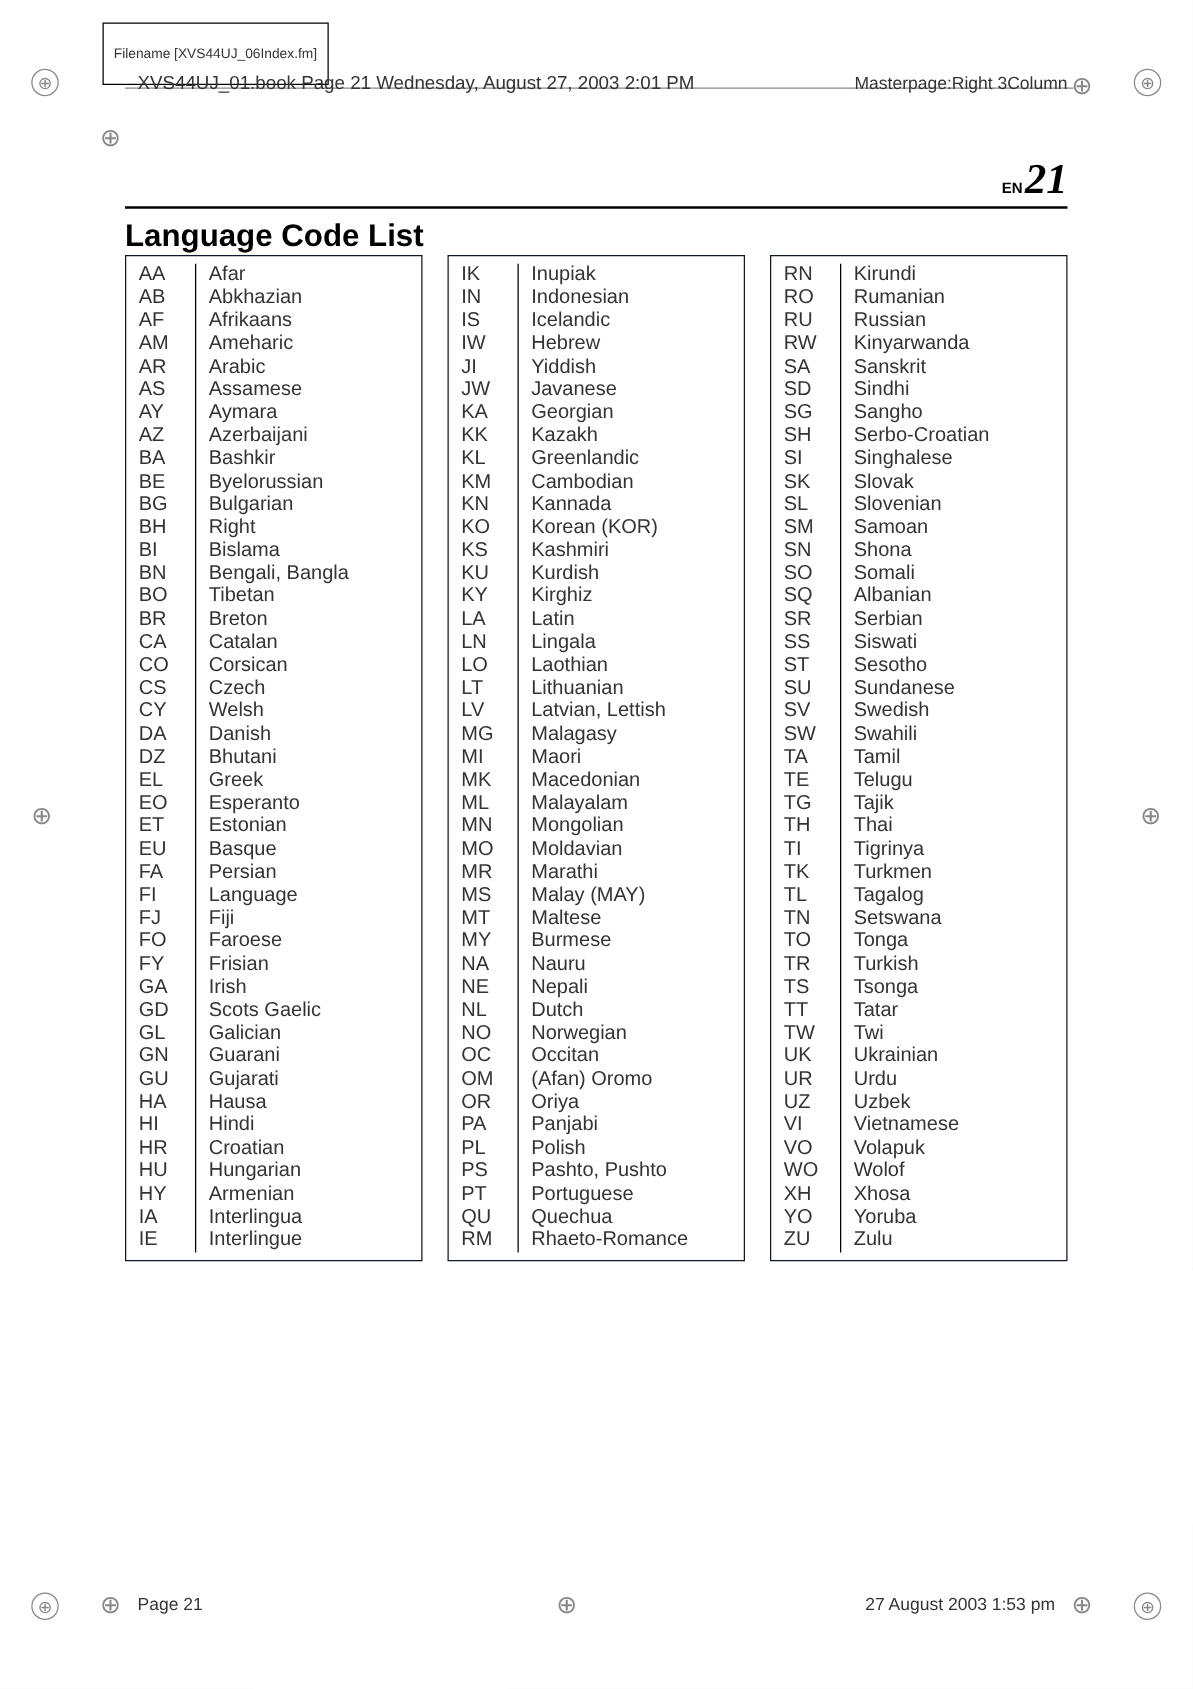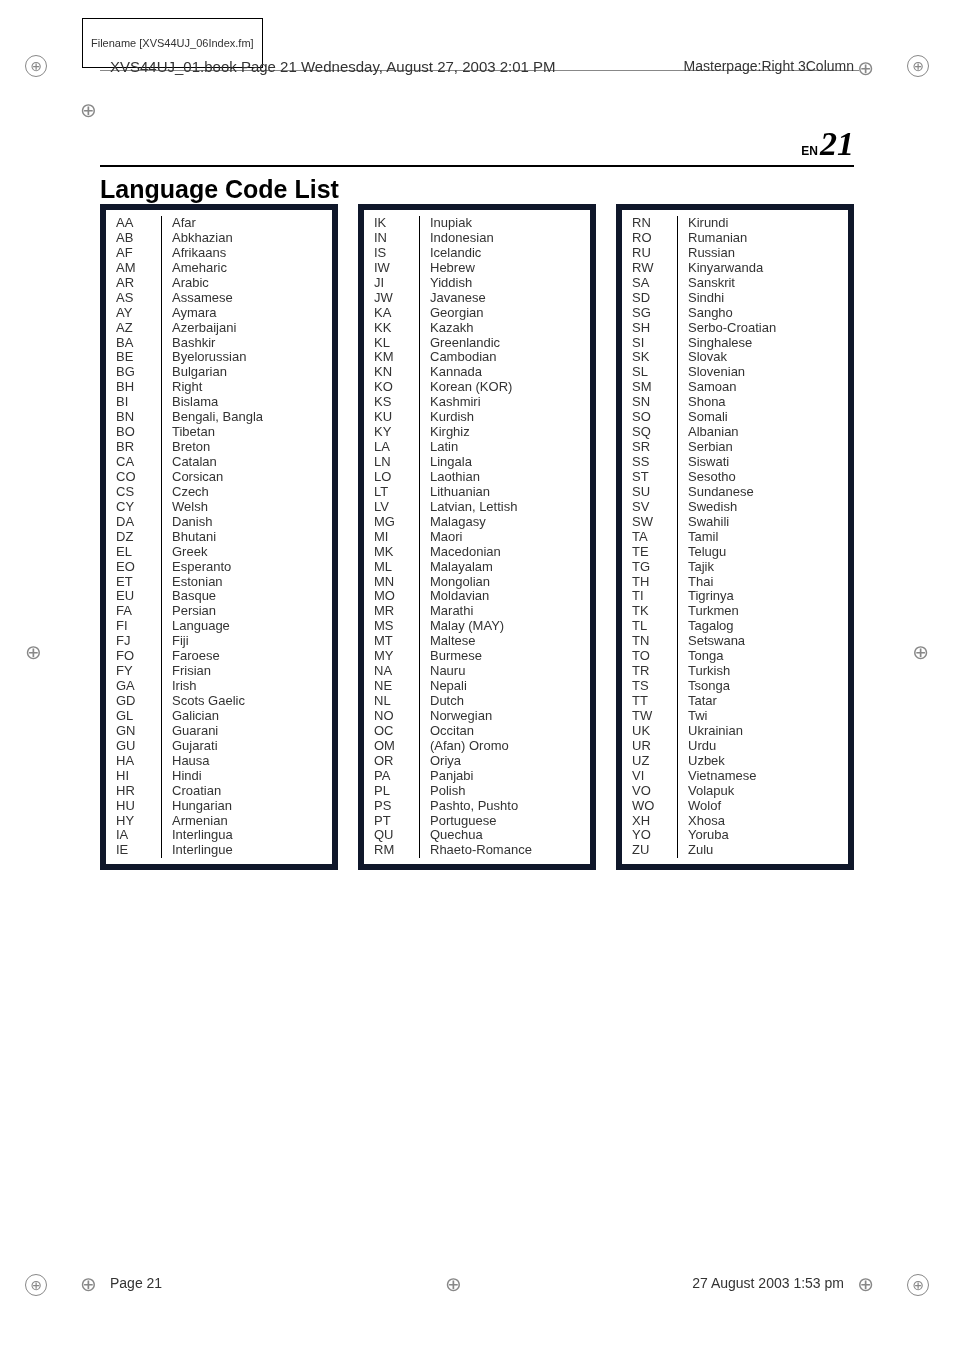--- a/index.html
+++ b/index.html
@@ -110,24 +110,24 @@
       font-size: 25px;
       letter-spacing: 0px;
       font-stretch: condensed;
     }
     .columns {
       display: flex;
       gap: 20px;
     }
     .col {
       flex: 1;
-      border: 6px solid #0f172a;
+      border: 1px solid #0f172a;
       padding: 6px 0;
       display: flex;
-      font-size: 13px;
+      font-size: 16px;
       color: #333;
       line-height: 1.15;
     }
     .codes {
       width: 45px;
       border-right: 1px solid #000;
       padding-left: 10px;
     }
     .names {
       flex: 1;

